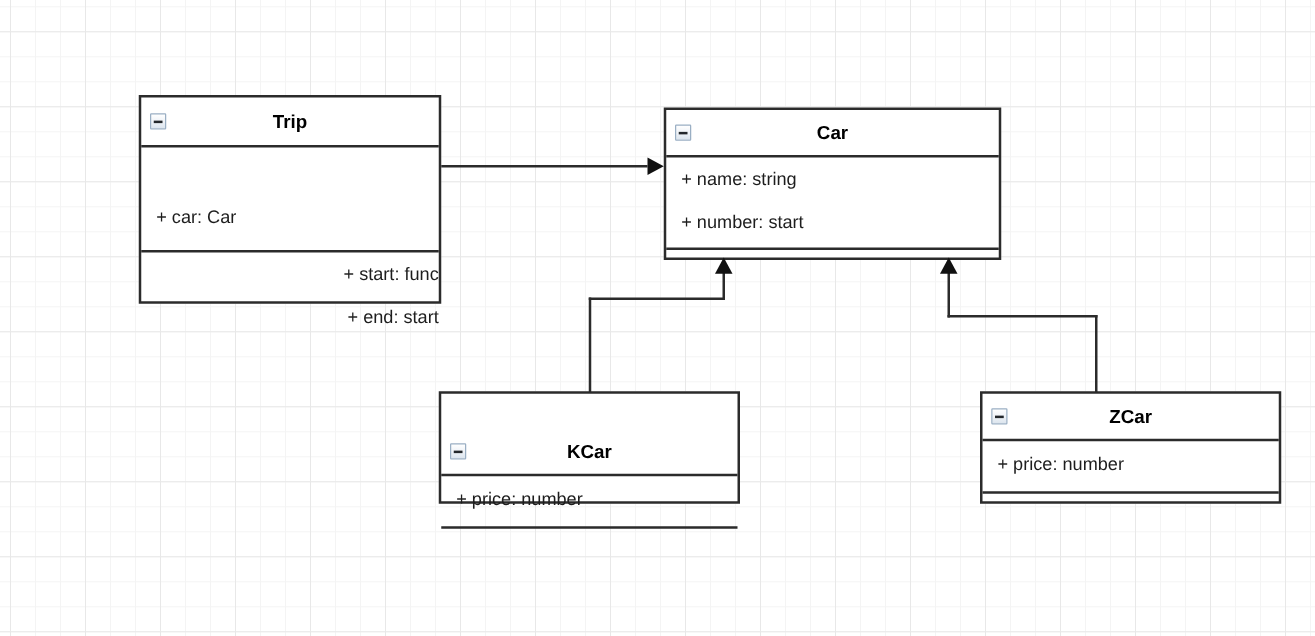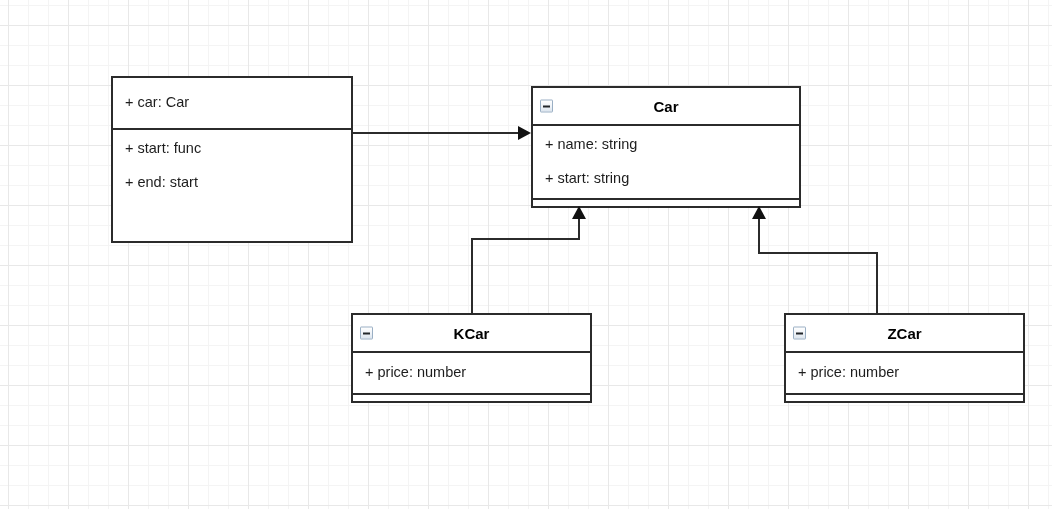--- a/index.html
+++ b/index.html
@@ -64,20 +64,21 @@
     font-size: 14.5px;
     display: flex;
     flex-direction: column;
     justify-content: center;
   }
   .uml-compartment .attr {
     line-height: 1.1;
   }
   .sep {
     border-top: 2px solid #2b2b2b;
+    align-items: flex-end;
   }
   
   .uml-footstrip {
     box-sizing: border-box;
     border-top: 2px solid #2b2b2b;
     height: 8px;
   }
 
   
   .collapse-icon {
@@ -125,43 +126,47 @@
     border-right: 7px solid transparent;
     border-bottom: 13px solid #111111;
   }
 </style>
 </head>
 <body>
 
 <div id="canvas">
 
   <div class="uml-class" style="left:111px; top:76px; width:242px; height:167px;">
-    <div class="uml-compartment" style="height:50px;">
+    <div class="uml-header" style="height:40px;">
+      <span class="collapse-icon"></span>
+      <span>Trip</span>
+    </div>
+    <div class="uml-compartment" style="height:50px;margin-top:32px;">
       <div class="attr">+ car: Car</div>
     </div>
     <div class="uml-compartment sep" style="height:74px; gap:18px;">
       <div class="attr">+ start: func</div>
       <div class="attr">+ end: start</div>
     </div>
   </div>
 
   <div class="uml-class" style="left:531px; top:86px; width:270px; height:122px;">
     <div class="uml-header" style="height:38px;text-align:center;">
       <span class="collapse-icon"></span>
       <span>Car</span>
     </div>
     <div class="uml-compartment" style="height:72px; gap:18px;border-radius:18px;">
       <div class="attr">+ name: string</div>
-      <div class="attr">+ start: string</div>
+      <div class="attr">+ number: start</div>
     </div>
     <div class="uml-footstrip"></div>
   </div>
 
   <div class="uml-class" style="left:351px; top:313px; width:241px; height:90px;">
-    <div class="uml-header" style="height:38px;">
+    <div class="uml-header" style="height:38px;margin-top:28px;">
       <span class="collapse-icon"></span>
       <span>KCar</span>
     </div>
     <div class="uml-compartment" style="height:40px;">
       <div class="attr">+ price: number</div>
     </div>
     <div class="uml-footstrip"></div>
   </div>
 
   <div class="uml-class" style="left:784px; top:313px; width:241px; height:90px;">

